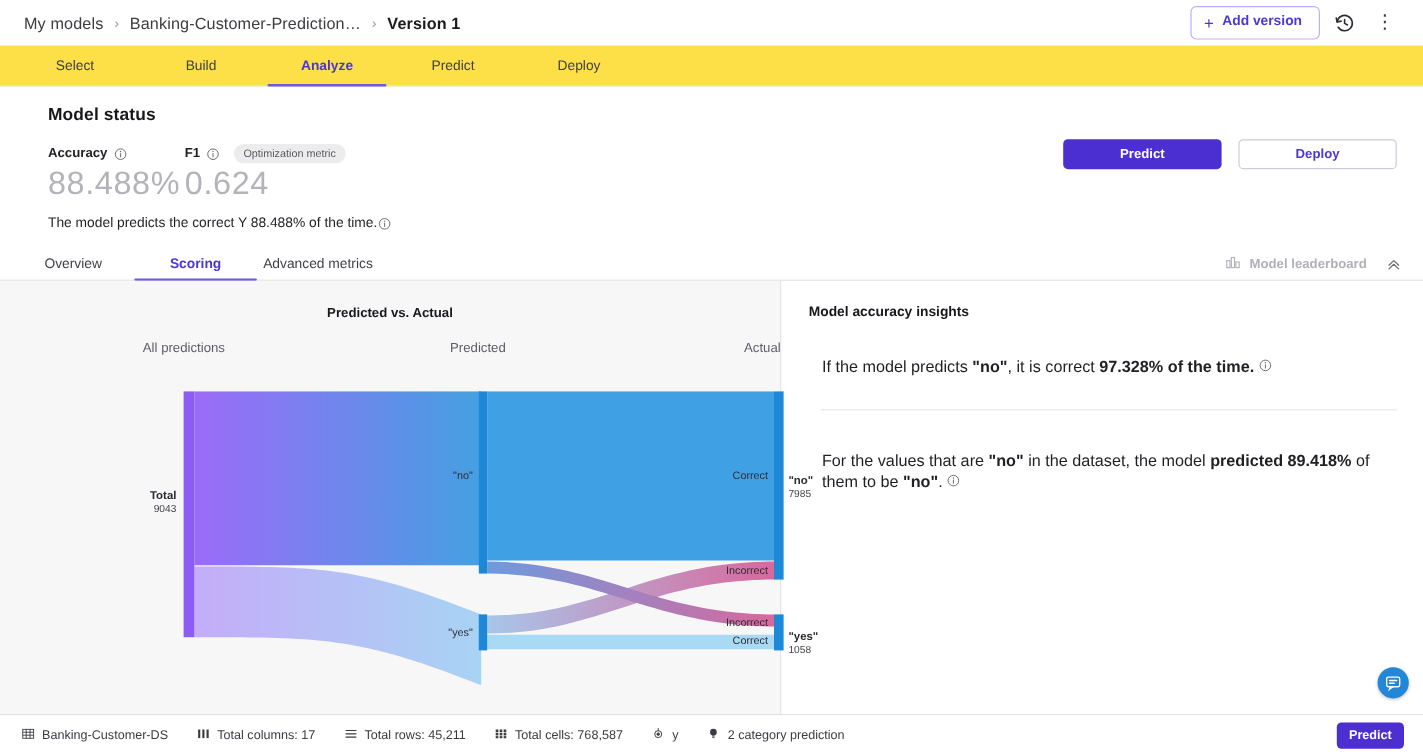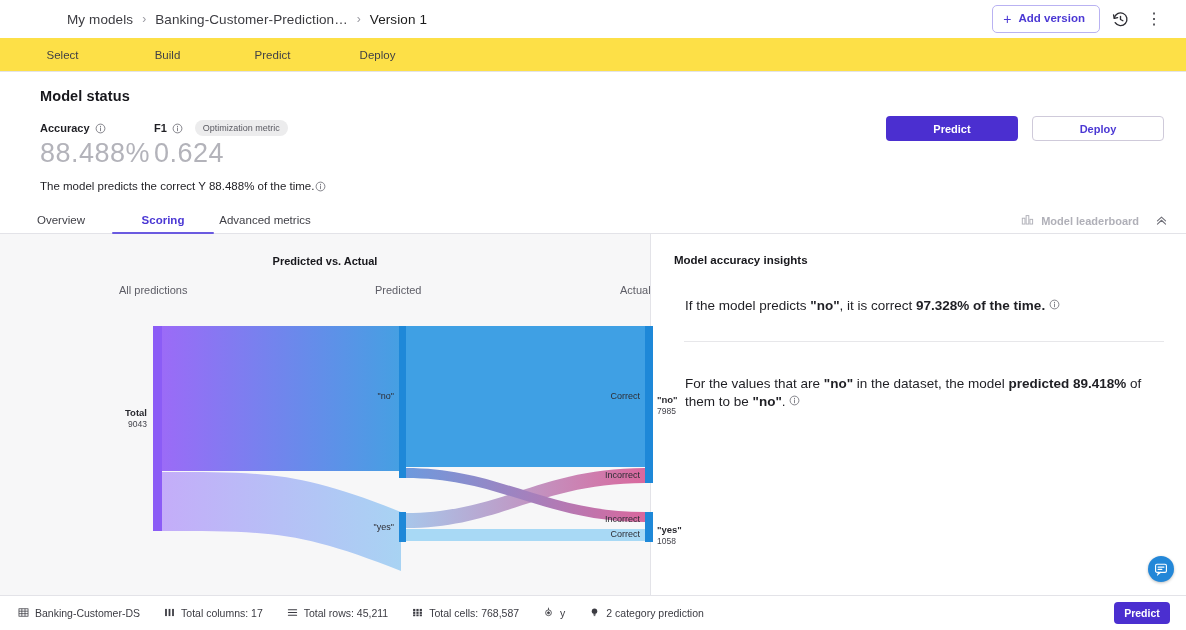--- a/index.html
+++ b/index.html
@@ -8,25 +8,25 @@
     font-family: "Liberation Sans", sans-serif;
     background: #ffffff;
     color: #1b1b1b;
     overflow: hidden;
   }
   .app { width: 1186px; height: 630px; display: flex; flex-direction: column; position: relative; }
 
   
   .breadcrumb-bar {
     height: 38px; display: flex; align-items: center;
-    padding: 0 18px 0 20px; flex: 0 0 38px; margin-left: 47px;
+    padding: 0 18px 0 20px; flex: 0 0 38px;
   }
   .crumbs { display: flex; align-items: center; gap: 9px; font-size: 13.5px; }
   .crumb { color: #3c3c41; letter-spacing: .1px; }
-  .crumb.current { font-weight: normal; color: #1b1b1b; }
+  .crumb.current { font-weight: bold; color: #1b1b1b; }
   .crumb-sep { color: #9a9aa2; font-size: 12px; line-height: 1; }
   .bc-right { margin-left: auto; display: flex; align-items: center; gap: 6px; }
   .add-version-btn {
     border: 1px solid #b9b2f2; background: #fff; color: #4b38d4;
     font-size: 11.5px; font-weight: bold; font-family: inherit;
     border-radius: 5px; padding: 6px 14px 6px 10px;
     display: flex; align-items: center; gap: 7px; cursor: pointer;
     line-height: 1;
   }
   .add-version-btn .plus { font-size: 14px; font-weight: normal; line-height: 1; }
@@ -199,20 +199,21 @@
       </button>
       <button class="icon-btn">
         <span class="kebab">⋮</span>
       </button>
     </div>
   </div>
 
   <div class="nav-tabs">
     <div class="nav-tab">Select</div>
     <div class="nav-tab">Build</div>
+    <div class="nav-tab active">Analyze</div>
     <div class="nav-tab">Predict</div>
     <div class="nav-tab">Deploy</div>
   </div>
 
   <div class="status-section">
     <div class="status-title">Model status</div>
 
     <div class="metrics-row">
       <div class="metric-label-wrap metric-acc-block">
         <span class="metric-name">Accuracy</span>

